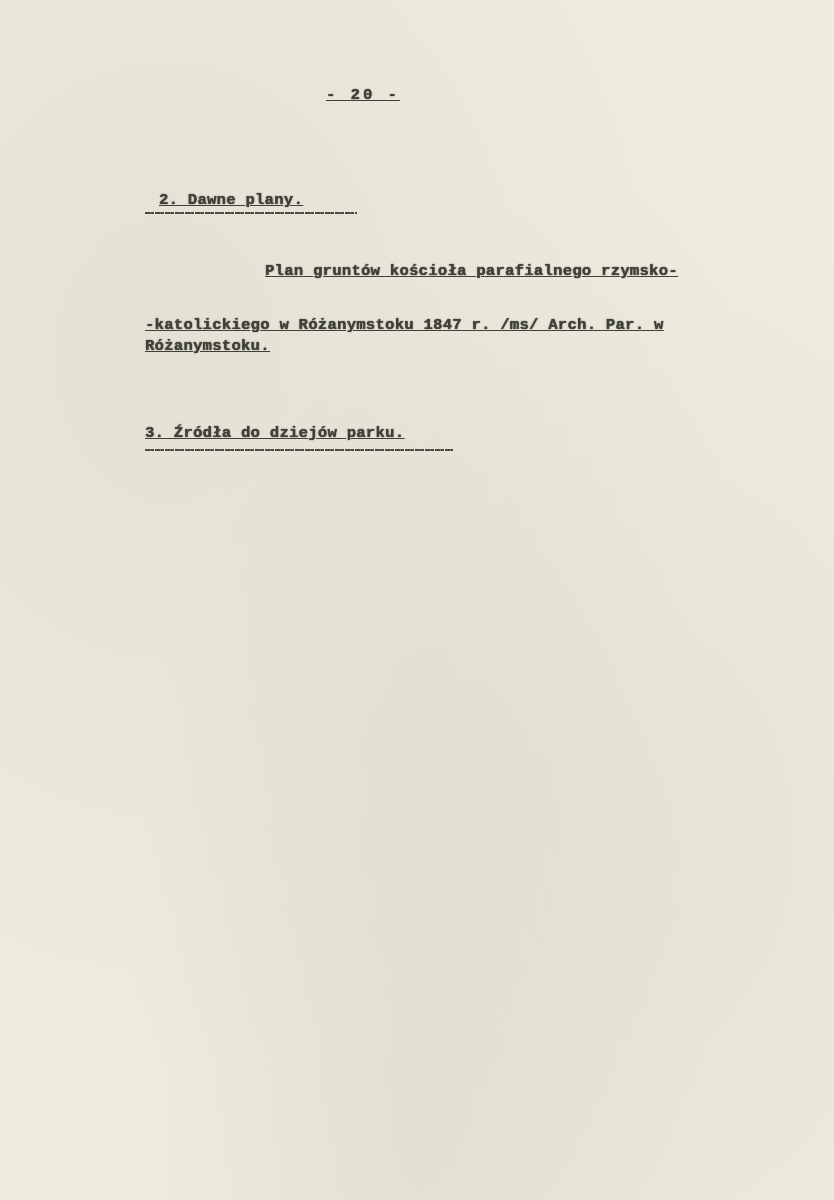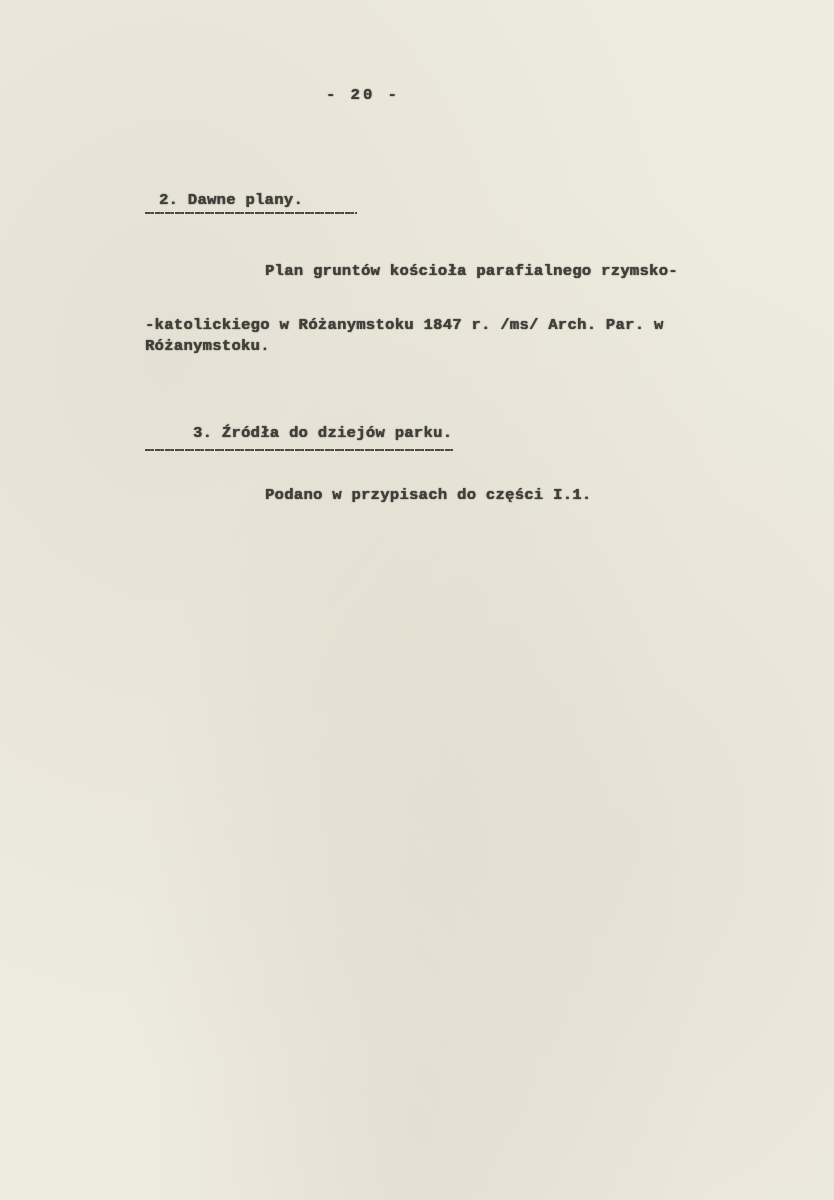--- a/index.html
+++ b/index.html
@@ -16,48 +16,48 @@
     }
     .page { position: absolute; inset: 0; }
     .tw {
       position: absolute;
       font-size: 15.5px;
       font-weight: bold;
       letter-spacing: 0.3px;
       white-space: pre;
       color: #40403a;
       text-shadow: 0 0 1.2px rgba(40,40,36,0.85), 0.4px 0 0.8px rgba(40,40,36,0.5);
+      text-decoration: underline;
     }
     .pagenum { left: 326px; top: 86px; letter-spacing: 3px; }
     .heading { }
     .underline {
       position: absolute;
       height: 2px;
       background: repeating-linear-gradient(90deg, #4a4a44 0 5px, #6a6a62 5px 6px, #4a4a44 6px 9px, rgba(0,0,0,0) 9px 10px);
       filter: blur(0.4px);
     }
     .h2 { left: 145px; top: 191px; margin-left: 14px; }
     .ul2 { left: 145px; top: 212px; width: 212px; }
     .p1 { left: 265px; top: 262px; }
     .p2 { left: 145px; top: 300px; margin-top: 16px; }
     .p3 { left: 145px; top: 337px; text-align: center; }
-    .h3 { left: 145px; top: 424px; margin-left: 48px; }
+    .h3 { left: 145px; top: 424px; }
     .ul3 { left: 145px; top: 449px; width: 308px; }
     .p4 { left: 265px; top: 486px; }
   </style>
 </head>
 <body>
 
 <div class="page">
   <div class="tw pagenum">- 20 -</div>
 
   <div class="tw h2 heading">2. Dawne plany.</div>
   <div class="underline ul2"></div>
 
   <div class="tw p1">Plan gruntów kościoła parafialnego rzymsko-</div>
   <div class="tw p2">-katolickiego w Różanymstoku 1847 r. /ms/ Arch. Par. w</div>
   <div class="tw p3">Różanymstoku.</div>
 
   <div class="tw h3 heading">3. Źródła do dziejów parku.</div>
   <div class="underline ul3"></div>
 
-  <div class="tw p4">Podano w przypisach do części I.1.</div>
 </div>
 
 </body></html>

